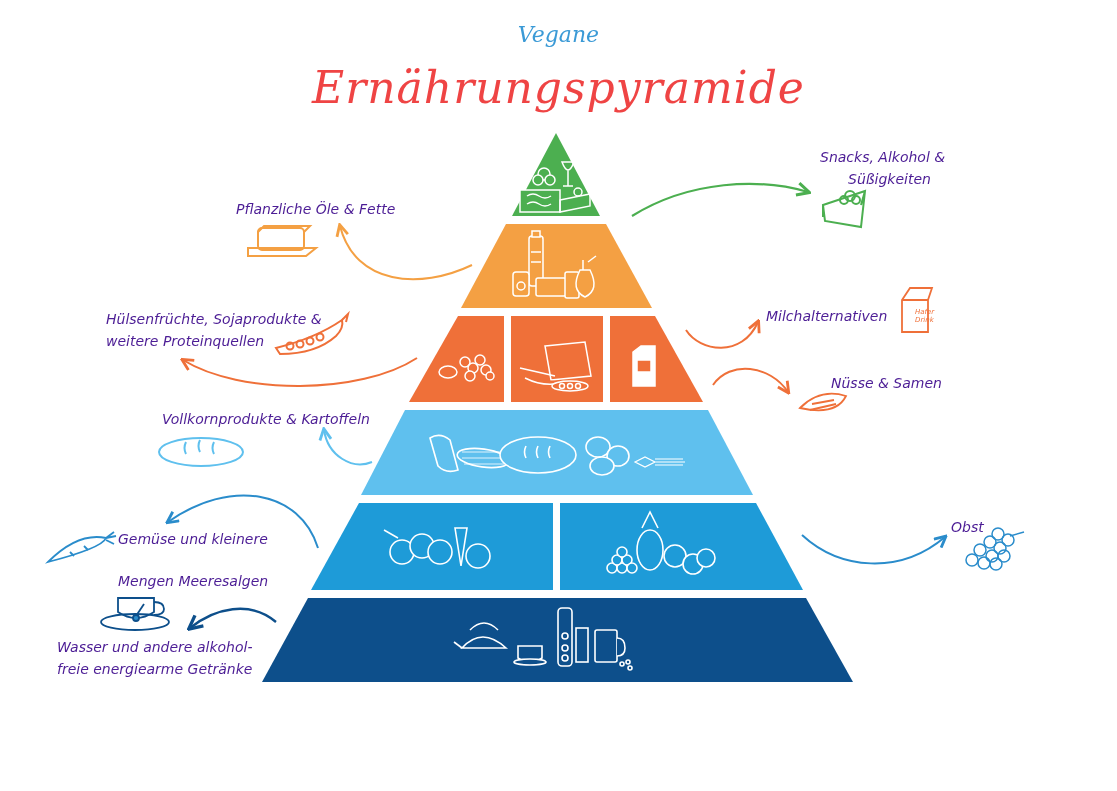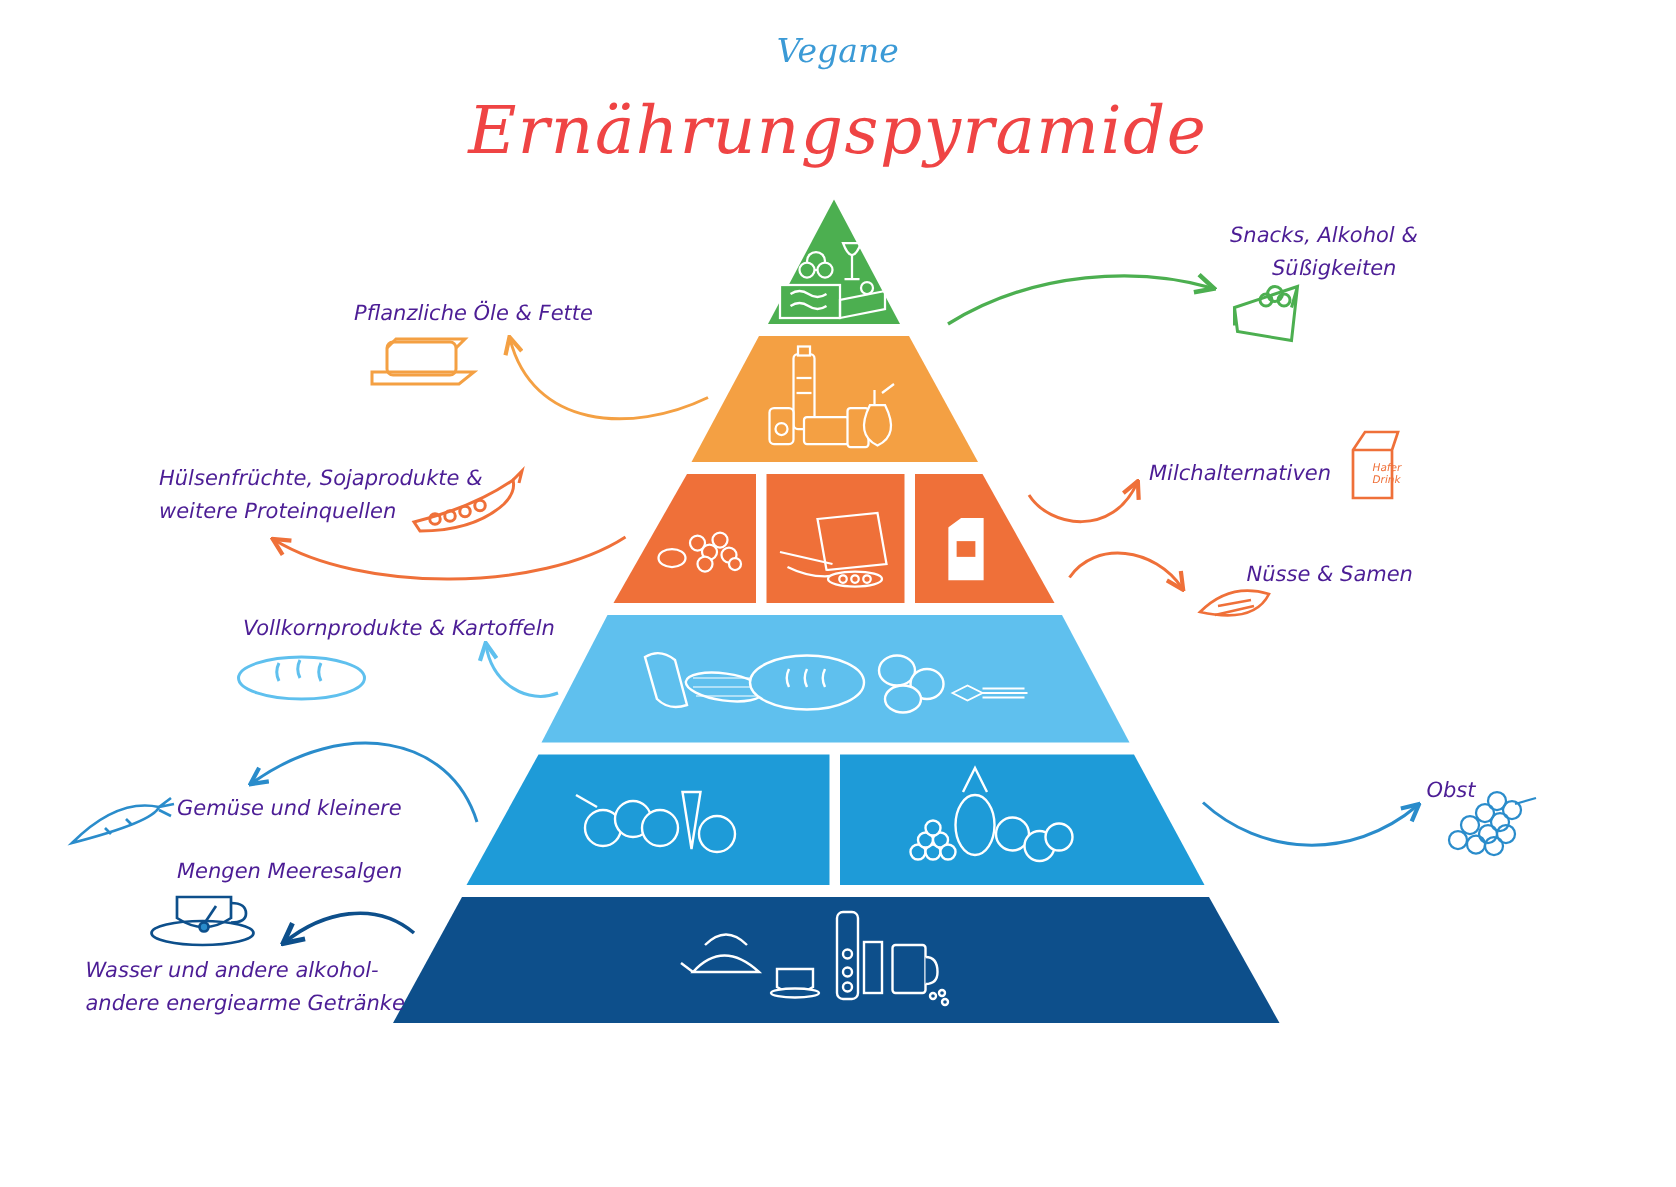--- a/index.html
+++ b/index.html
@@ -220,13 +220,13 @@
 <div class="lbl" style="left:236px; top:198px;">Pflanzliche Öle &amp; Fette</div>
 <div class="lbl" style="left:106px; top:308px;">Hülsenfrüchte, Sojaprodukte &amp;</div>
 <div class="lbl" style="left:106px; top:330px;">weitere Proteinquellen</div>
 <div class="lbl" style="left:766px; top:305px;">Milchalternativen</div>
 <div class="lbl" style="left:799px; top:372px;margin-left:32px;">Nüsse &amp; Samen</div>
 <div class="lbl" style="left:162px; top:408px;">Vollkornprodukte &amp; Kartoffeln</div>
 <div class="lbl" style="left:118px; top:528px;">Gemüse und kleinere</div>
 <div class="lbl" style="left:118px; top:570px;">Mengen Meeresalgen</div>
 <div class="lbl" style="left:951px; top:516px;">Obst</div>
 <div class="lbl" style="left:57px; top:636px;text-align:right;">Wasser und andere alkohol-</div>
-<div class="lbl" style="left:57px; top:658px;">andere energiearme Getränke</div>
+<div class="lbl" style="left:57px; top:658px;">freie energiearme Getränke</div>
 
 </body></html>

